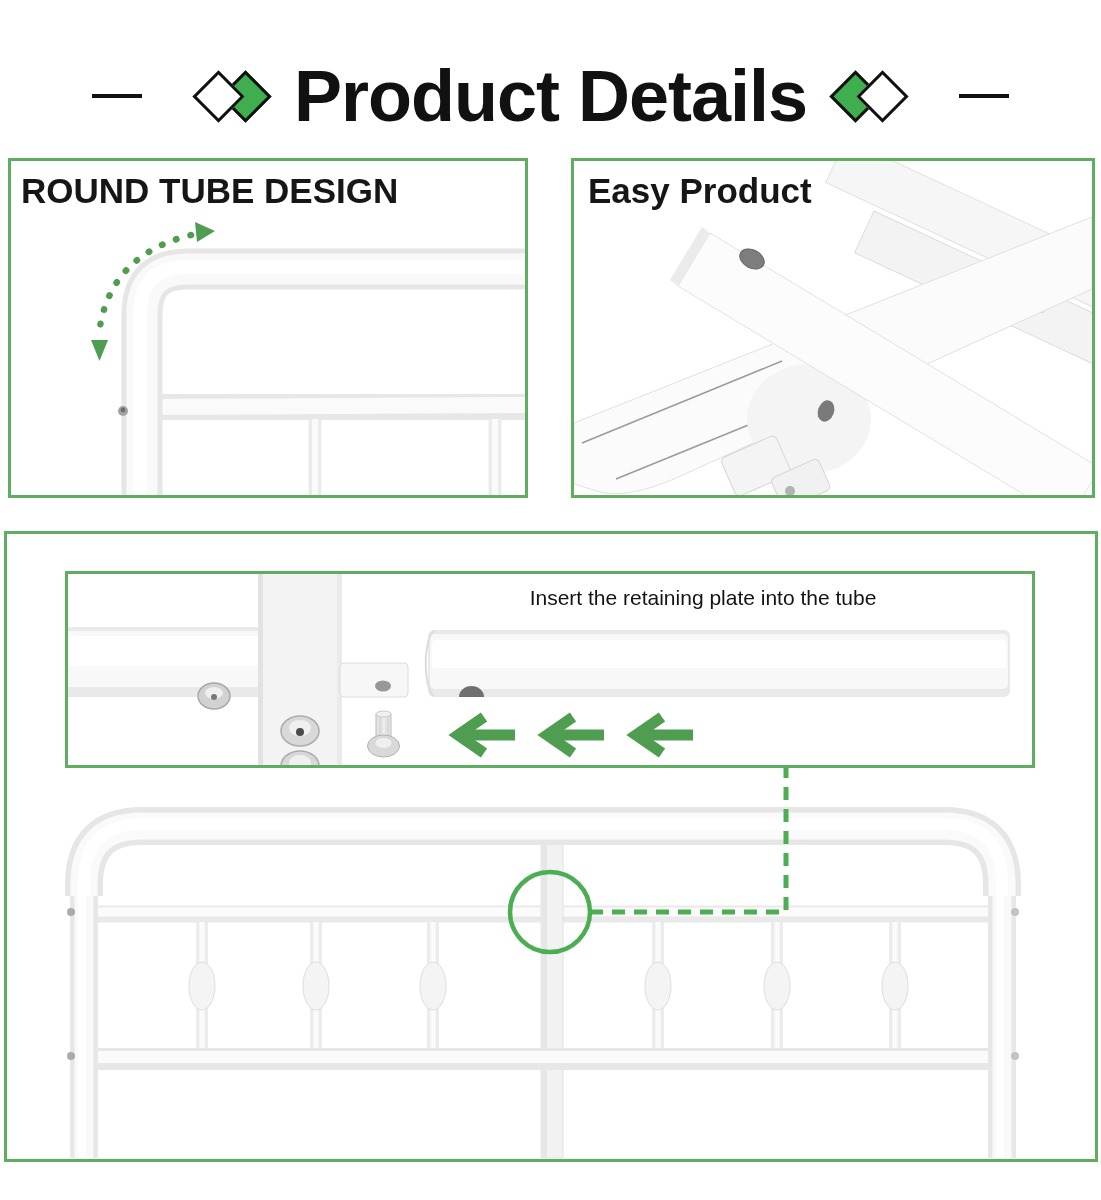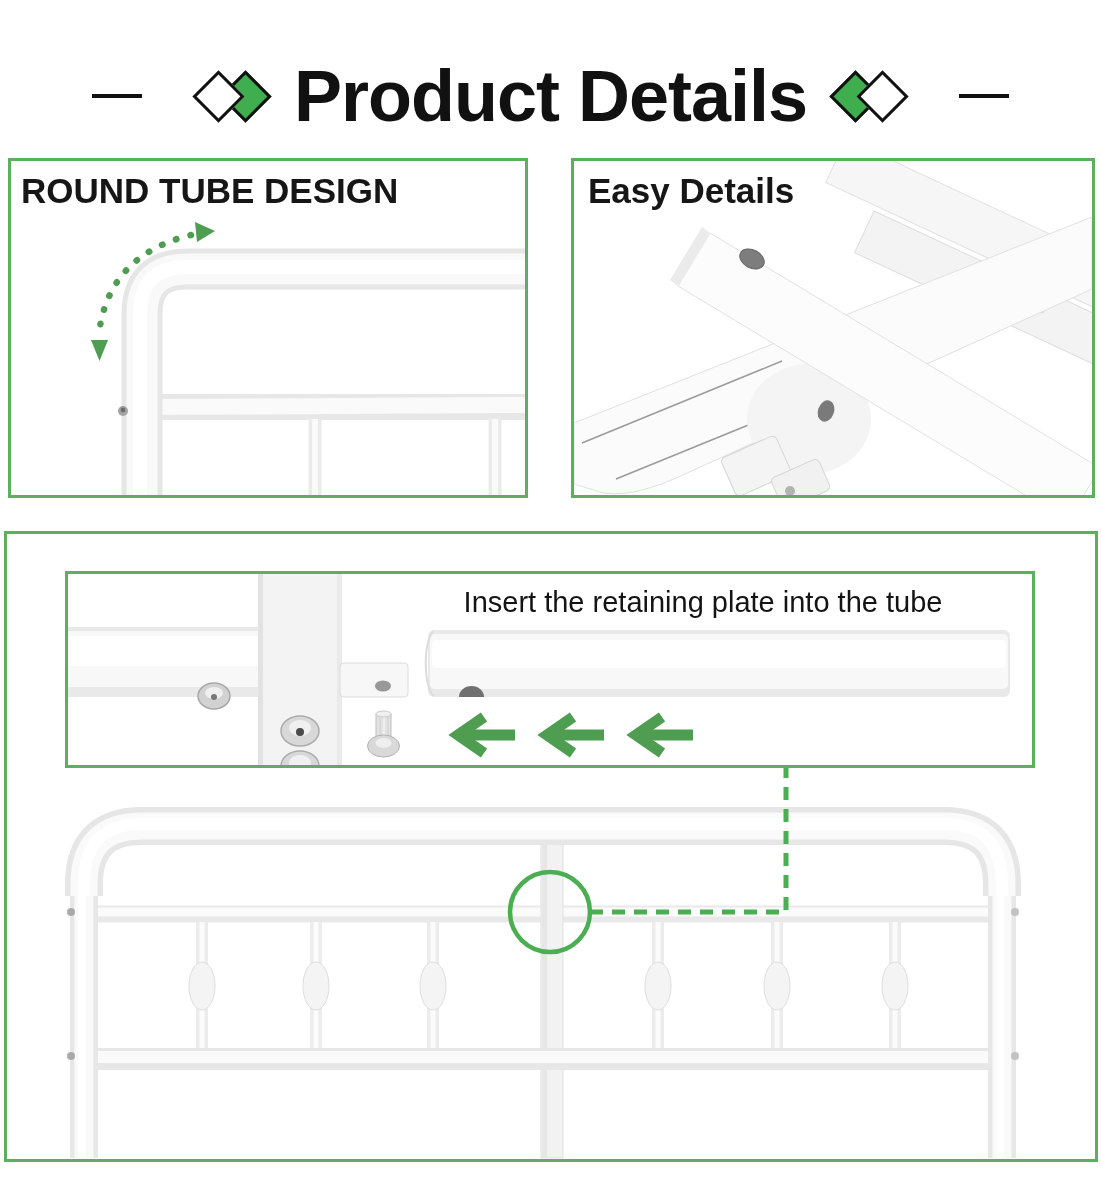--- a/index.html
+++ b/index.html
@@ -28,21 +28,21 @@
   .dgroup .second{margin-left:-10px;}
   
   .panel{position:absolute;border:3px solid var(--border-green,#5fae5f);background:#fff;overflow:hidden;}
   .panel-title{position:absolute;font-size:35px;font-weight:700;color:#161616;white-space:nowrap;z-index:5;}
   #panel-left{left:8px;top:158px;width:514px;height:334px;}
   #panel-right{left:571px;top:158px;width:518px;height:334px;}
   #panel-bottom{left:4px;top:531px;width:1088px;height:625px;}
   #inner-box{left:58px;top:37px;width:964px;height:191px;position:absolute;border:3px solid var(--border-green,#5fae5f);background:transparent;overflow:hidden;}
   .fillsvg{position:absolute;left:0;top:0;}
   .caption{position:absolute;left:330px;top:12px;width:610px;text-align:center;
-    font-size:29px;color:#141414;white-space:nowrap;z-index:6;}
+    font-size:21px;color:#141414;white-space:nowrap;z-index:6;}
 </style>
 </head>
 <body>
 
 <div class="canvas">
 
   <div class="header">
     <span class="h-line"></span>
     <span class="h-gap-outer"></span>
     <span class="dgroup">
@@ -119,21 +119,21 @@
         <g transform="translate(196,318) rotate(-24)">
           <rect width="52" height="34" rx="5" fill="#f1f1f1" stroke="#d5d5d5"></rect>
         </g>
         <circle cx="216" cy="330" r="5" fill="#b3b3b3"></circle>
       </g>
 
       <polygon points="136,72 526,307 494,360 104,125" fill="#fcfcfc" stroke="#e2e2e2"></polygon>
       <polygon points="136,72 104,125 96,119 128,66" fill="#ebebeb"></polygon>
       <ellipse cx="178" cy="98" rx="13" ry="9" transform="rotate(28 178 98)" fill="#7d7d7d" stroke="#666"></ellipse>
     </svg>
-    <div class="panel-title" style="left:14px;top:10px;">Easy Details</div>
+    <div class="panel-title" style="left:14px;top:10px;">Easy Product</div>
   </div>
 
   <div class="panel" id="panel-bottom">
 
     <svg class="fillsvg" width="1088" height="625" viewBox="0 0 1088 625">
 
       <line x1="77" y1="380" x2="995" y2="380" stroke="#e9e9e9" stroke-width="17"></line>
       <line x1="77" y1="378" x2="995" y2="378" stroke="#fbfbfb" stroke-width="9"></line>
 
       <g>

